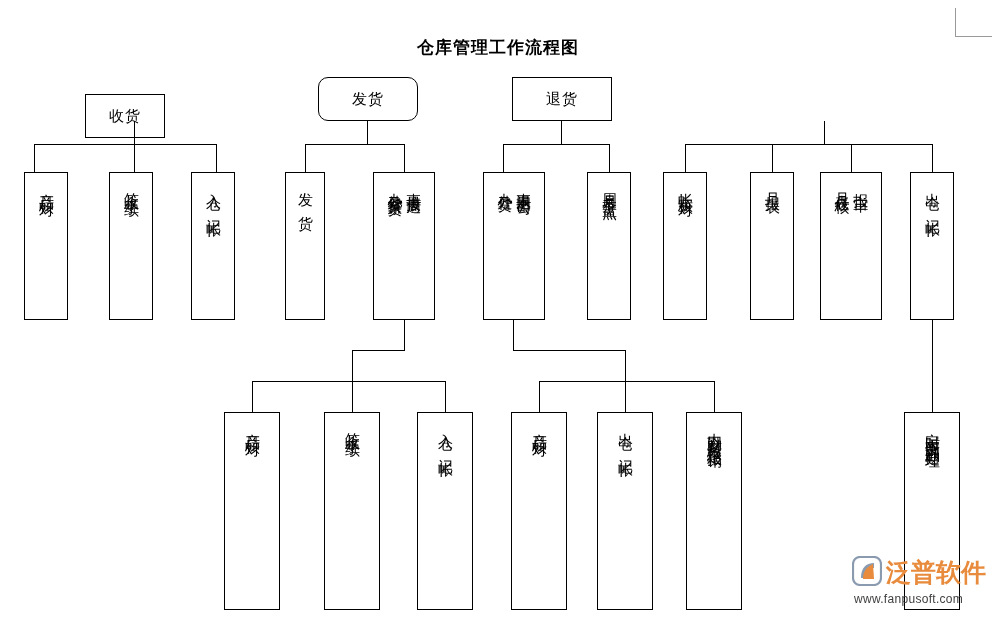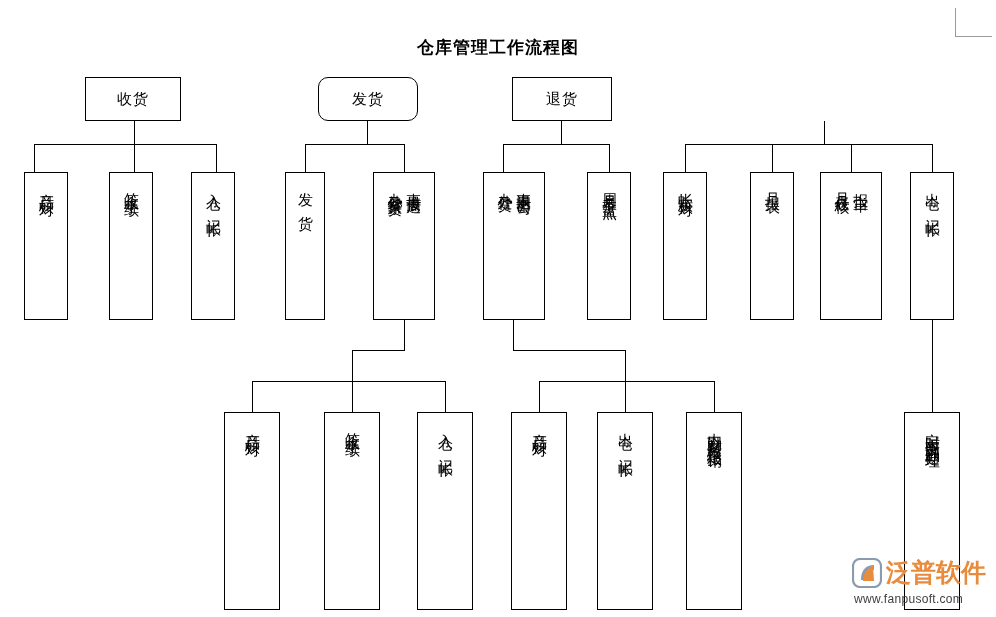--- a/index.html
+++ b/index.html
@@ -86,21 +86,21 @@
     top: 556px;
     width: 144px;
     height: 58px;
     pointer-events: none;
   }
   .wm-row {
     position: absolute;
     left: 0;
     top: 0;
     display: flex;
-    align-items: center;
+    align-items: flex-start;
   }
   .wm-logo {
     width: 30px;
     height: 30px;
     position: relative;
     margin-right: 4px;
   }
   .wm-name {
     font-size: 25px;
     font-weight: bold;
@@ -120,21 +120,21 @@
 </style>
 </head>
 <body>
 
 <div id="canvas">
 
   <div class="corner-mark" style="left:955px; top:8px; width:36px; height:28px;"></div>
 
   <div class="title">仓库管理工作流程图</div>
 
-  <div class="node horiz" style="left:85px; top:77px; width:96px; height:44px;">收货</div>
+  <div class="node horiz" style="left:85px; top:94px; width:80px; height:44px;">收货</div>
 
   <div class="line v" style="left:134px; top:121px; height:23px;"></div>
 
   <div class="line h" style="left:34px; top:144px; width:183px;"></div>
 
   <div class="line v" style="left:34px; top:144px; height:28px;"></div>
   <div class="line v" style="left:134px; top:144px; height:28px;"></div>
   <div class="line v" style="left:216px; top:144px; height:28px;"></div>
 
   <div class="node vert" style="left:24px; top:172px; width:44px; height:148px;">

